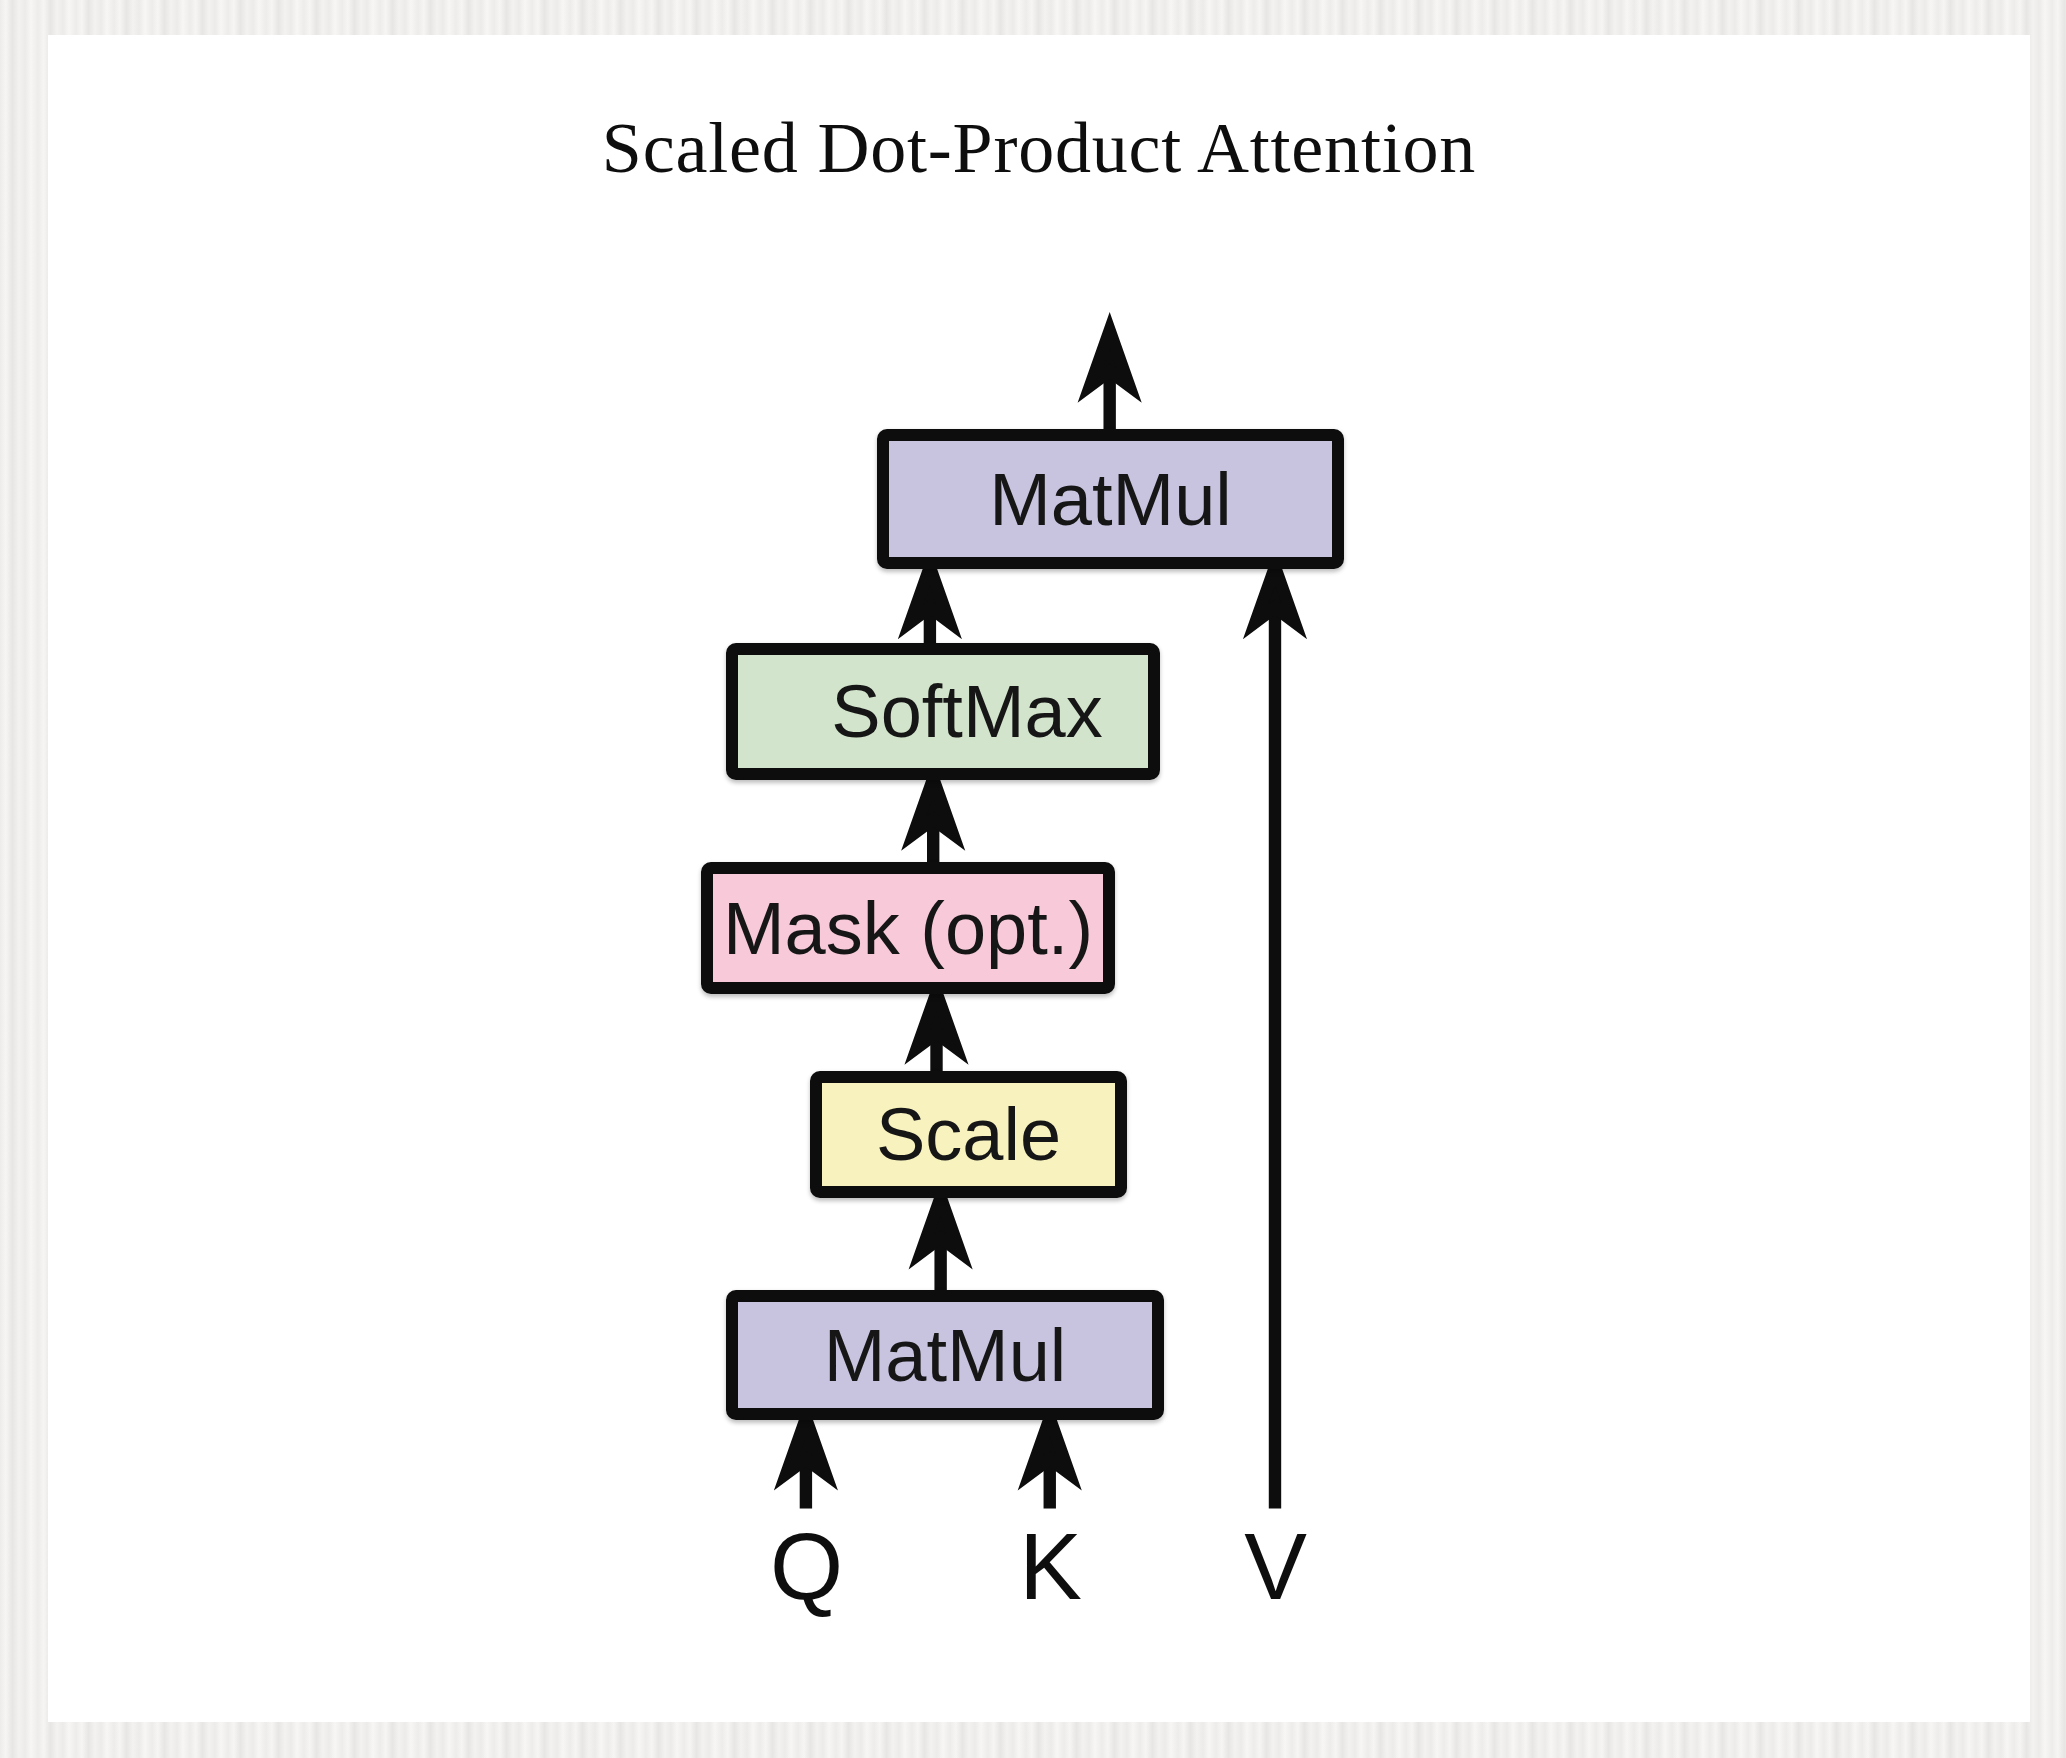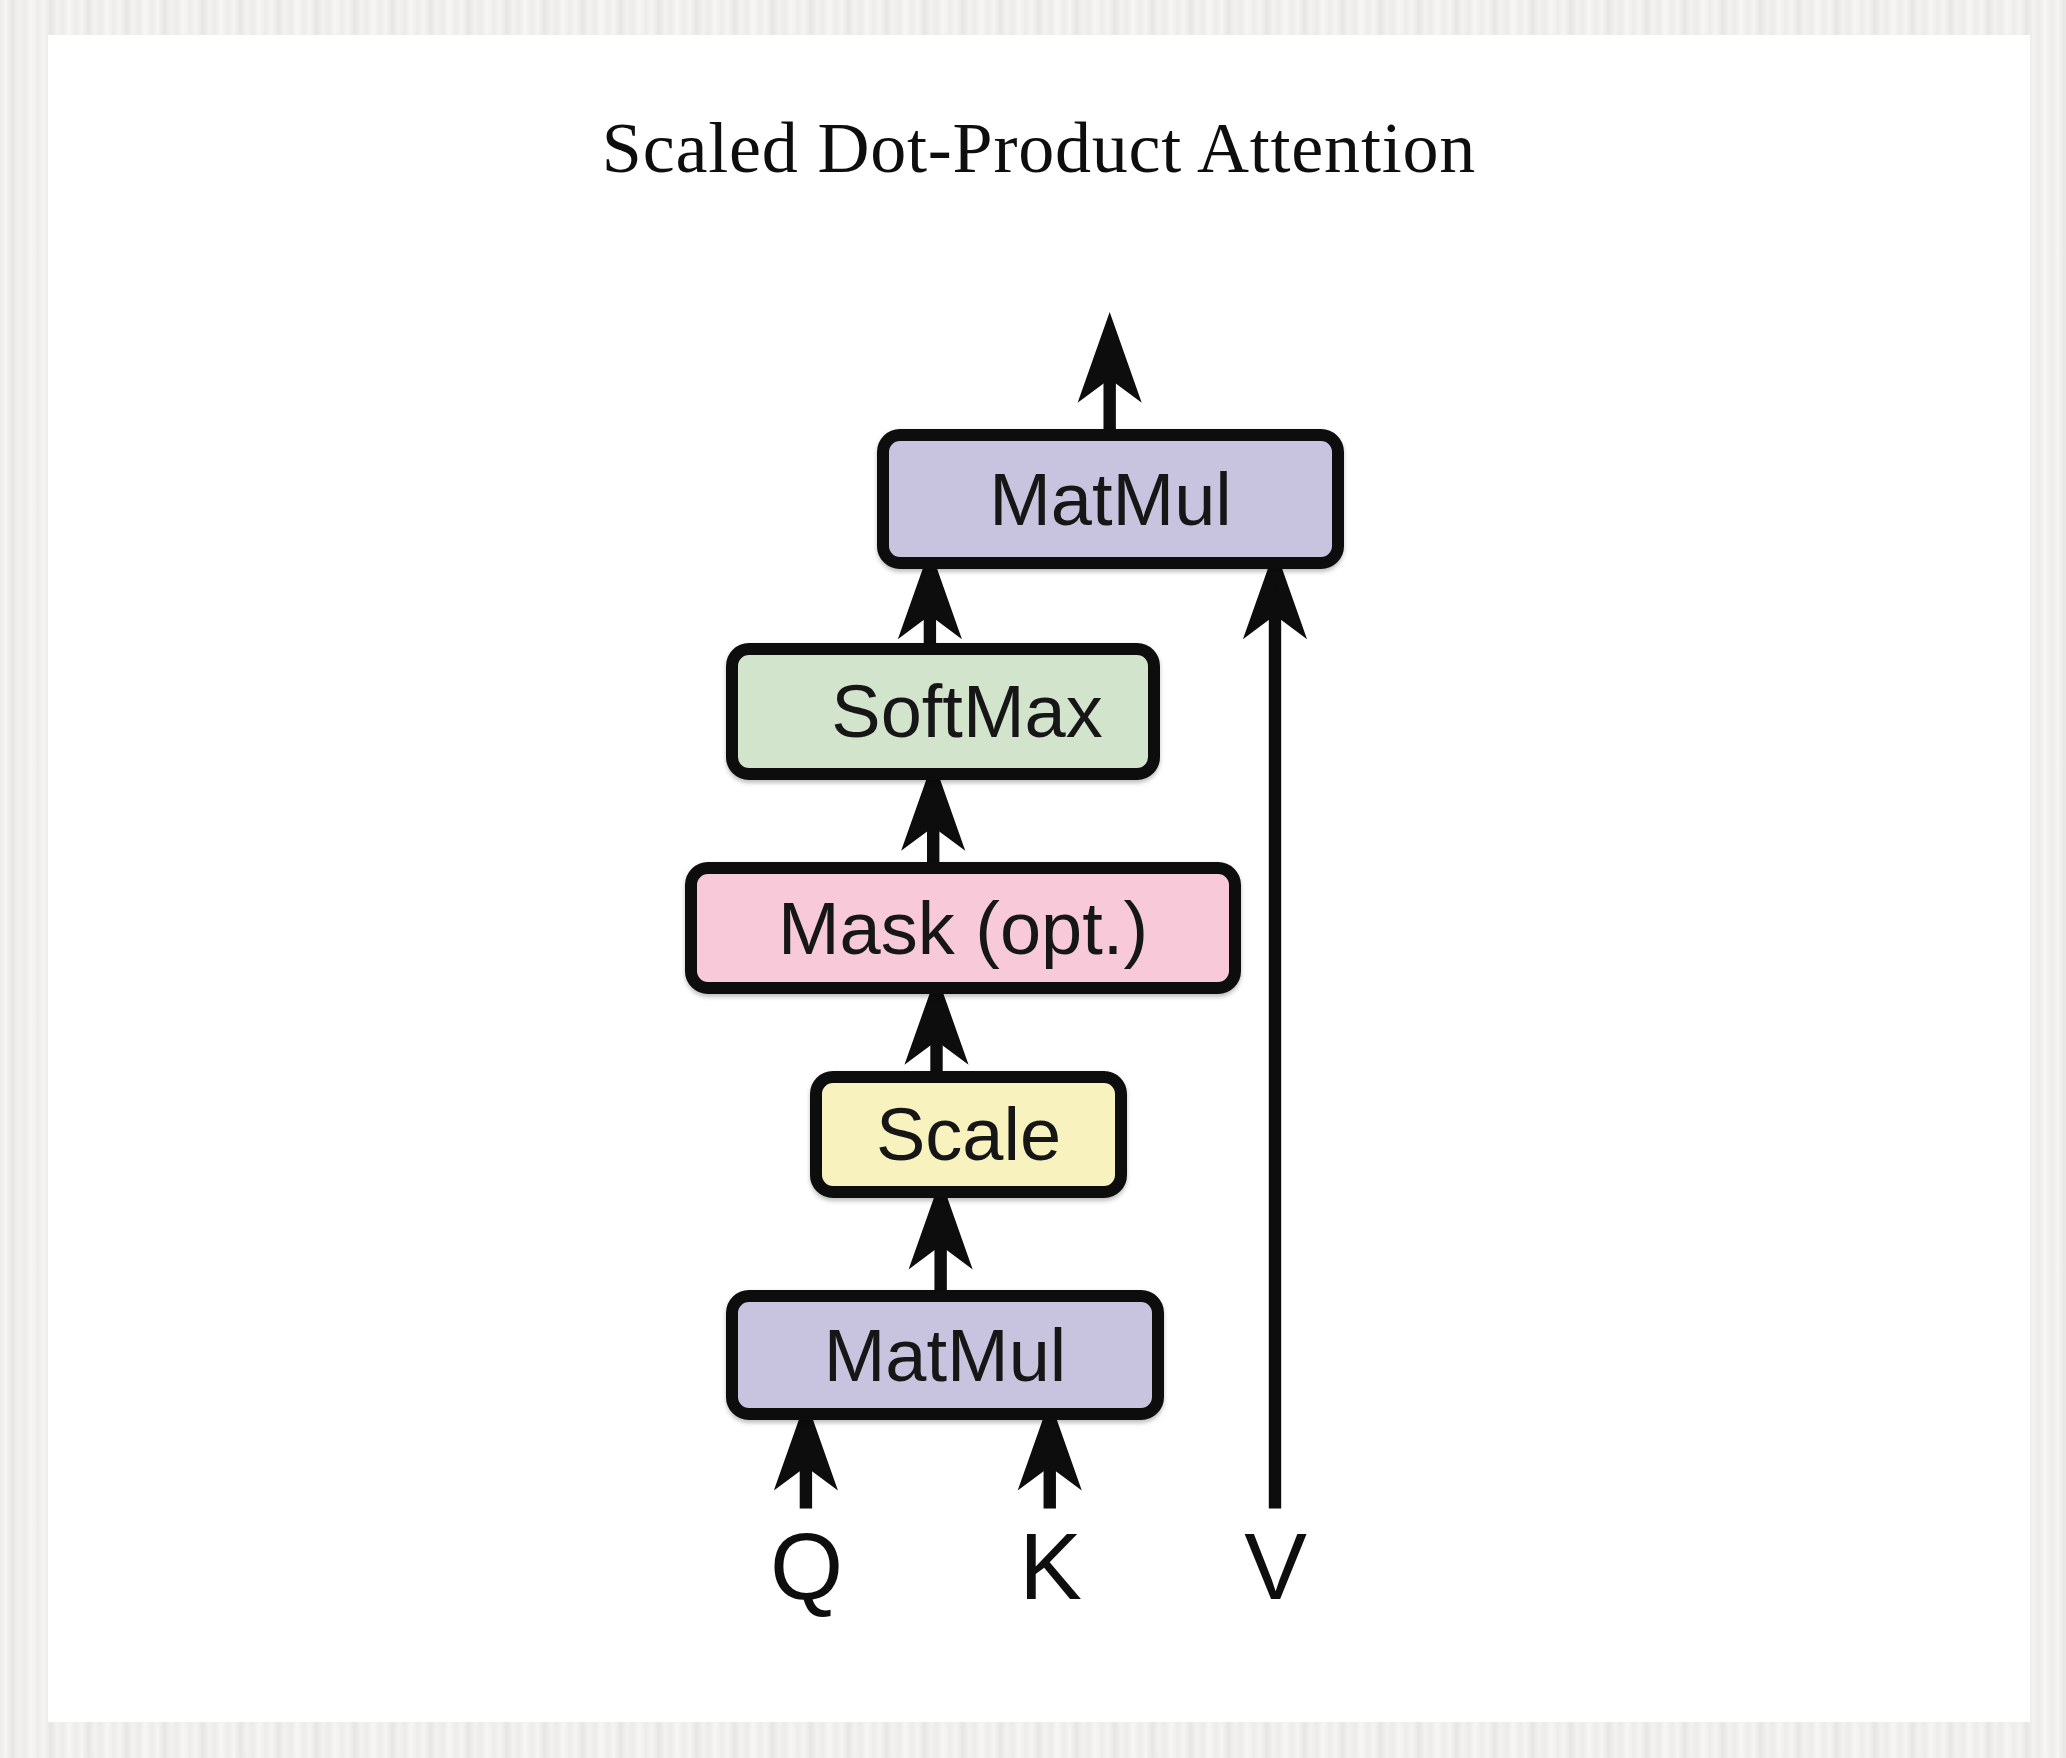--- a/index.html
+++ b/index.html
@@ -31,29 +31,29 @@
   }
   .arrows {
     position: absolute; left: -48px; top: -35px;
     width: 2078px; height: 1759px;
     pointer-events: none;
   }
   .node {
     position: absolute;
     box-sizing: border-box;
     border: 12.4px solid #0d0d0d;
-    border-radius: 23px;
+    border-radius: 10px;
     display: flex; align-items: center; justify-content: center;
     font-size: 74px; color: #161616;
     white-space: nowrap;
     box-shadow: 0 2.5px 4.1px rgba(0,0,0,0.25);
   }
   .node-matmul-top    { left: 829px; top:  394px; width: 467px; height: 140px; }
   .node-softmax       { left: 678px; top: 608px; width: 434px; height: 137px; }
-  .node-mask          { left: 637px; top: 827px; width: 556px; height: 132px; }
+  .node-mask          { left: 653px; top: 827px; width: 414px; height: 132px; }
   .node-scale         { left: 738px; top: 1036px; width:  317px; height: 127px; margin-left: 24px; }
   .node-matmul-bottom { left: 678px; top: 1255px; width: 438px; height: 130px; }
   .io-label {
     position: absolute; top: 1478px; width: 149px;
     text-align: center;
     font-size: 94px; line-height: 1.15; color: #0e0e0e;
   }
   .io-q { left: 684px; }
   .io-k { left: 928px; }
   .io-v { left: 1153px; }

